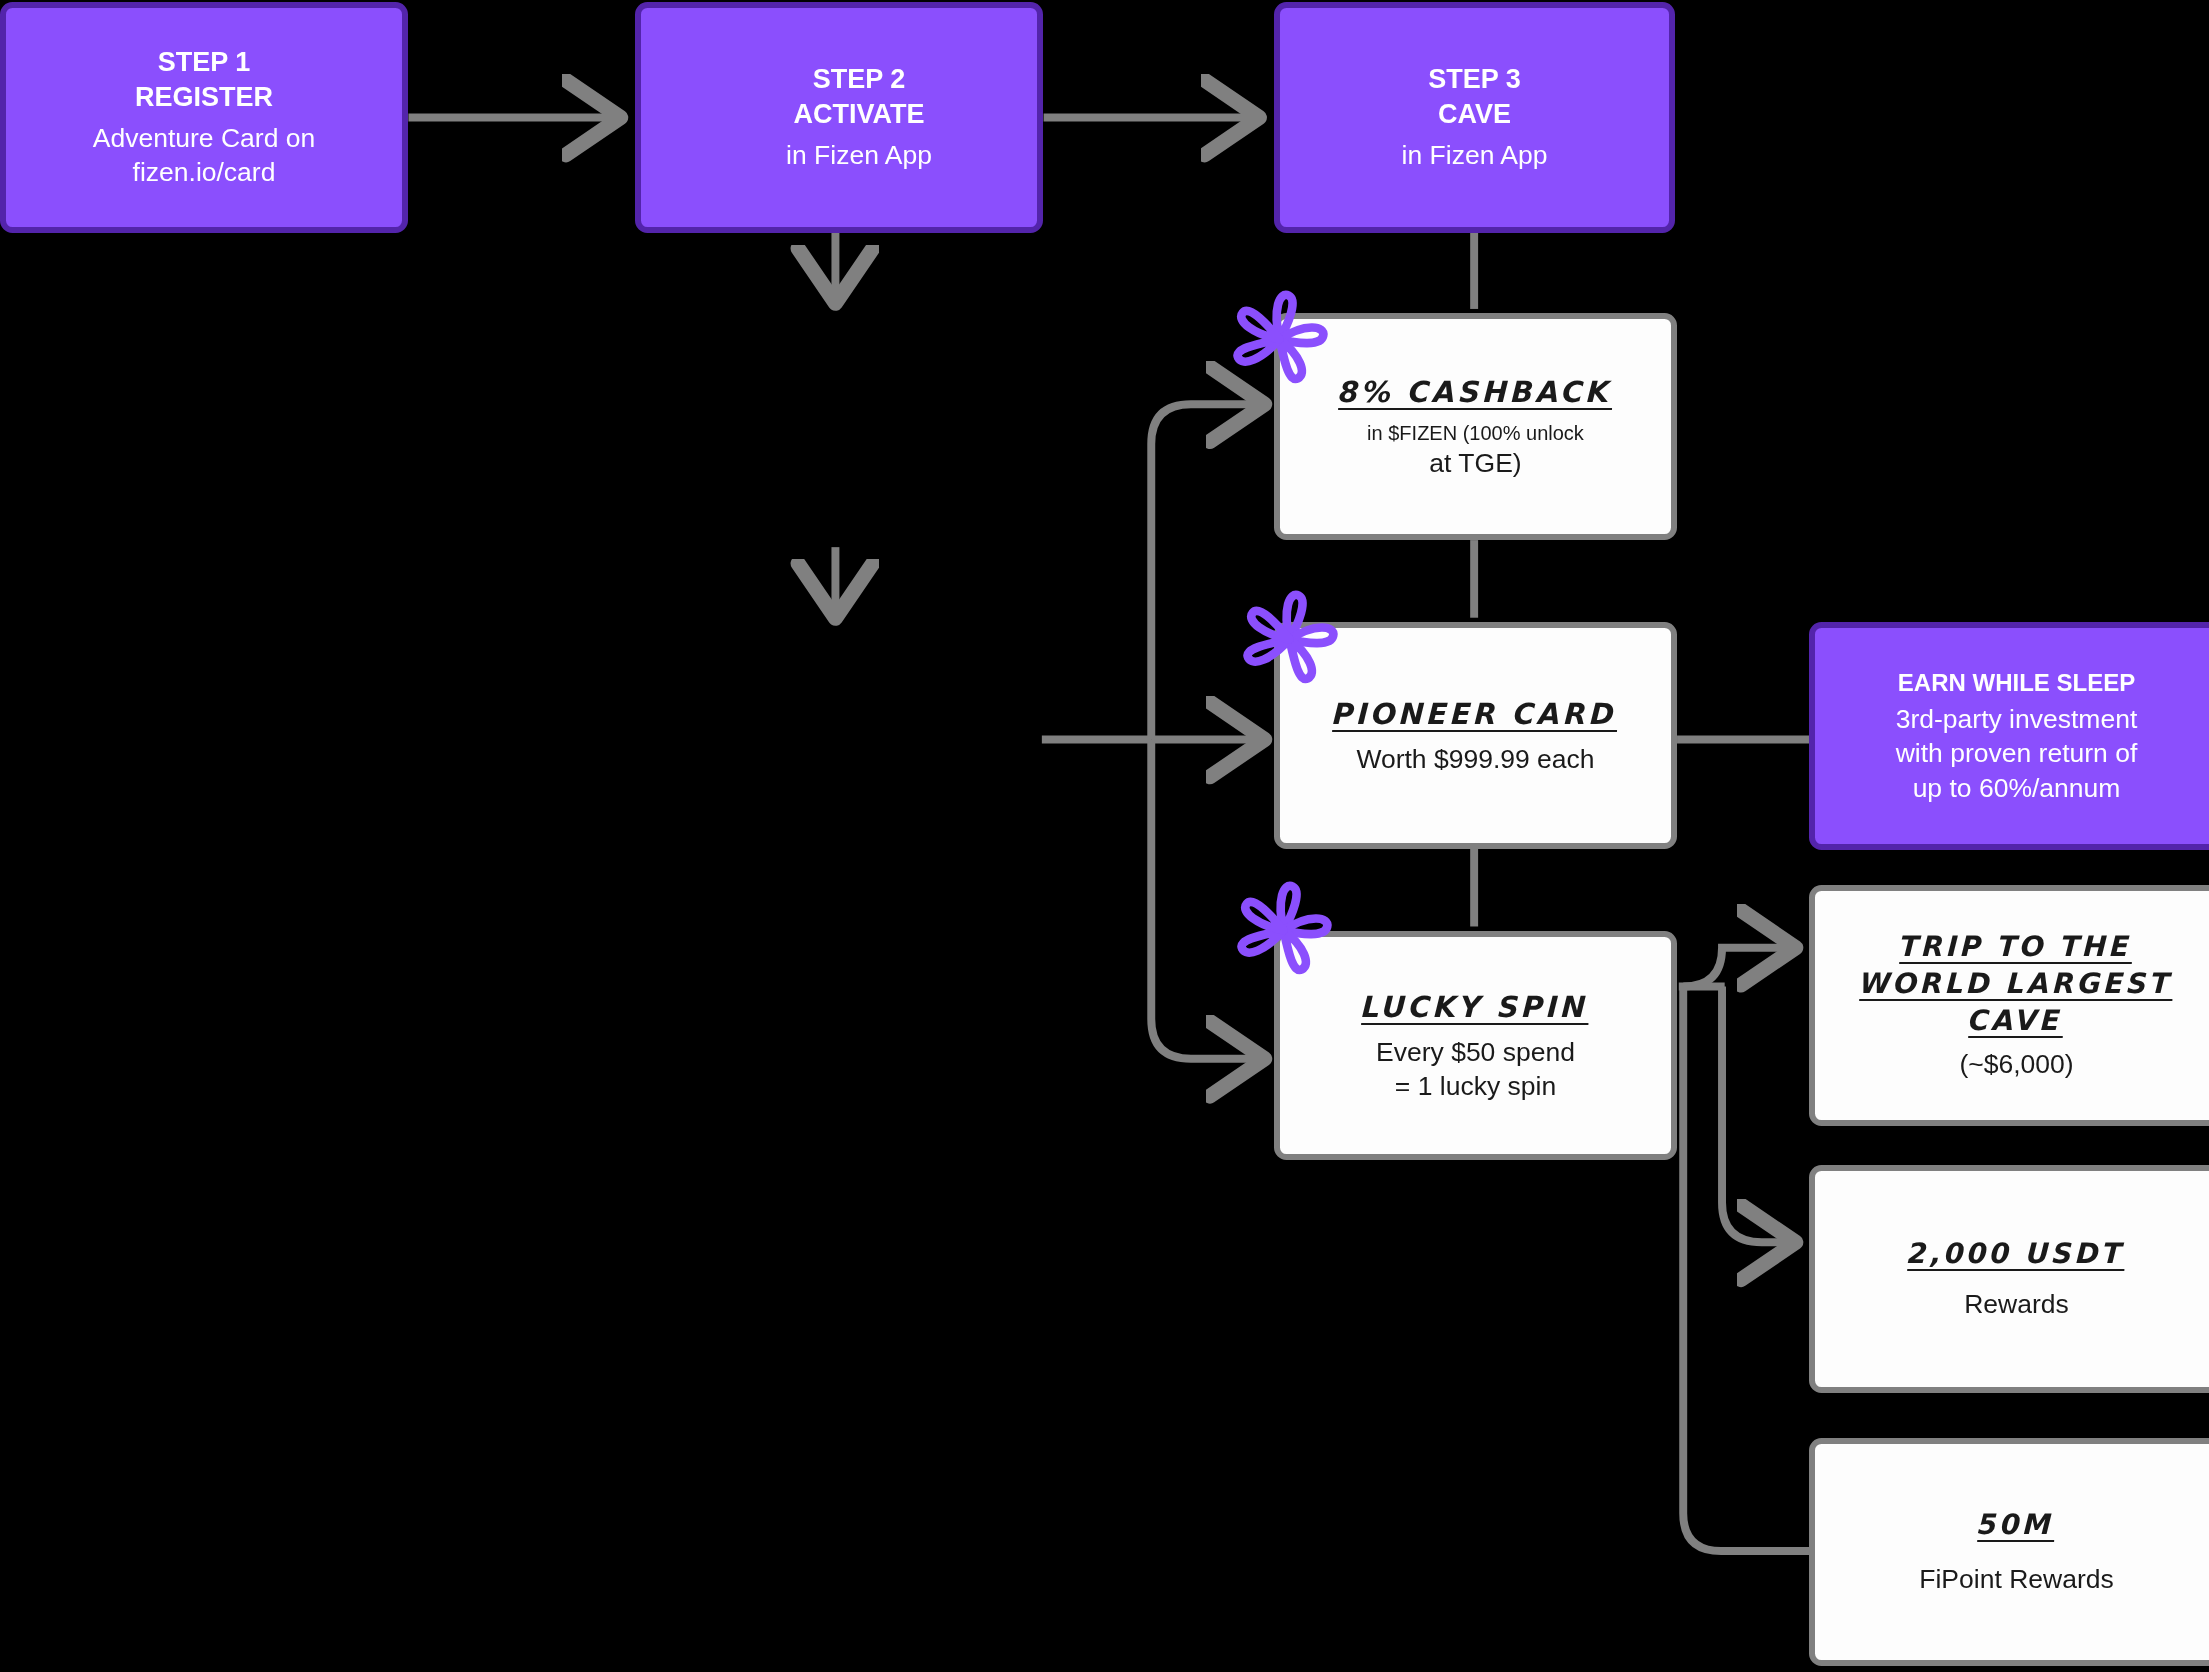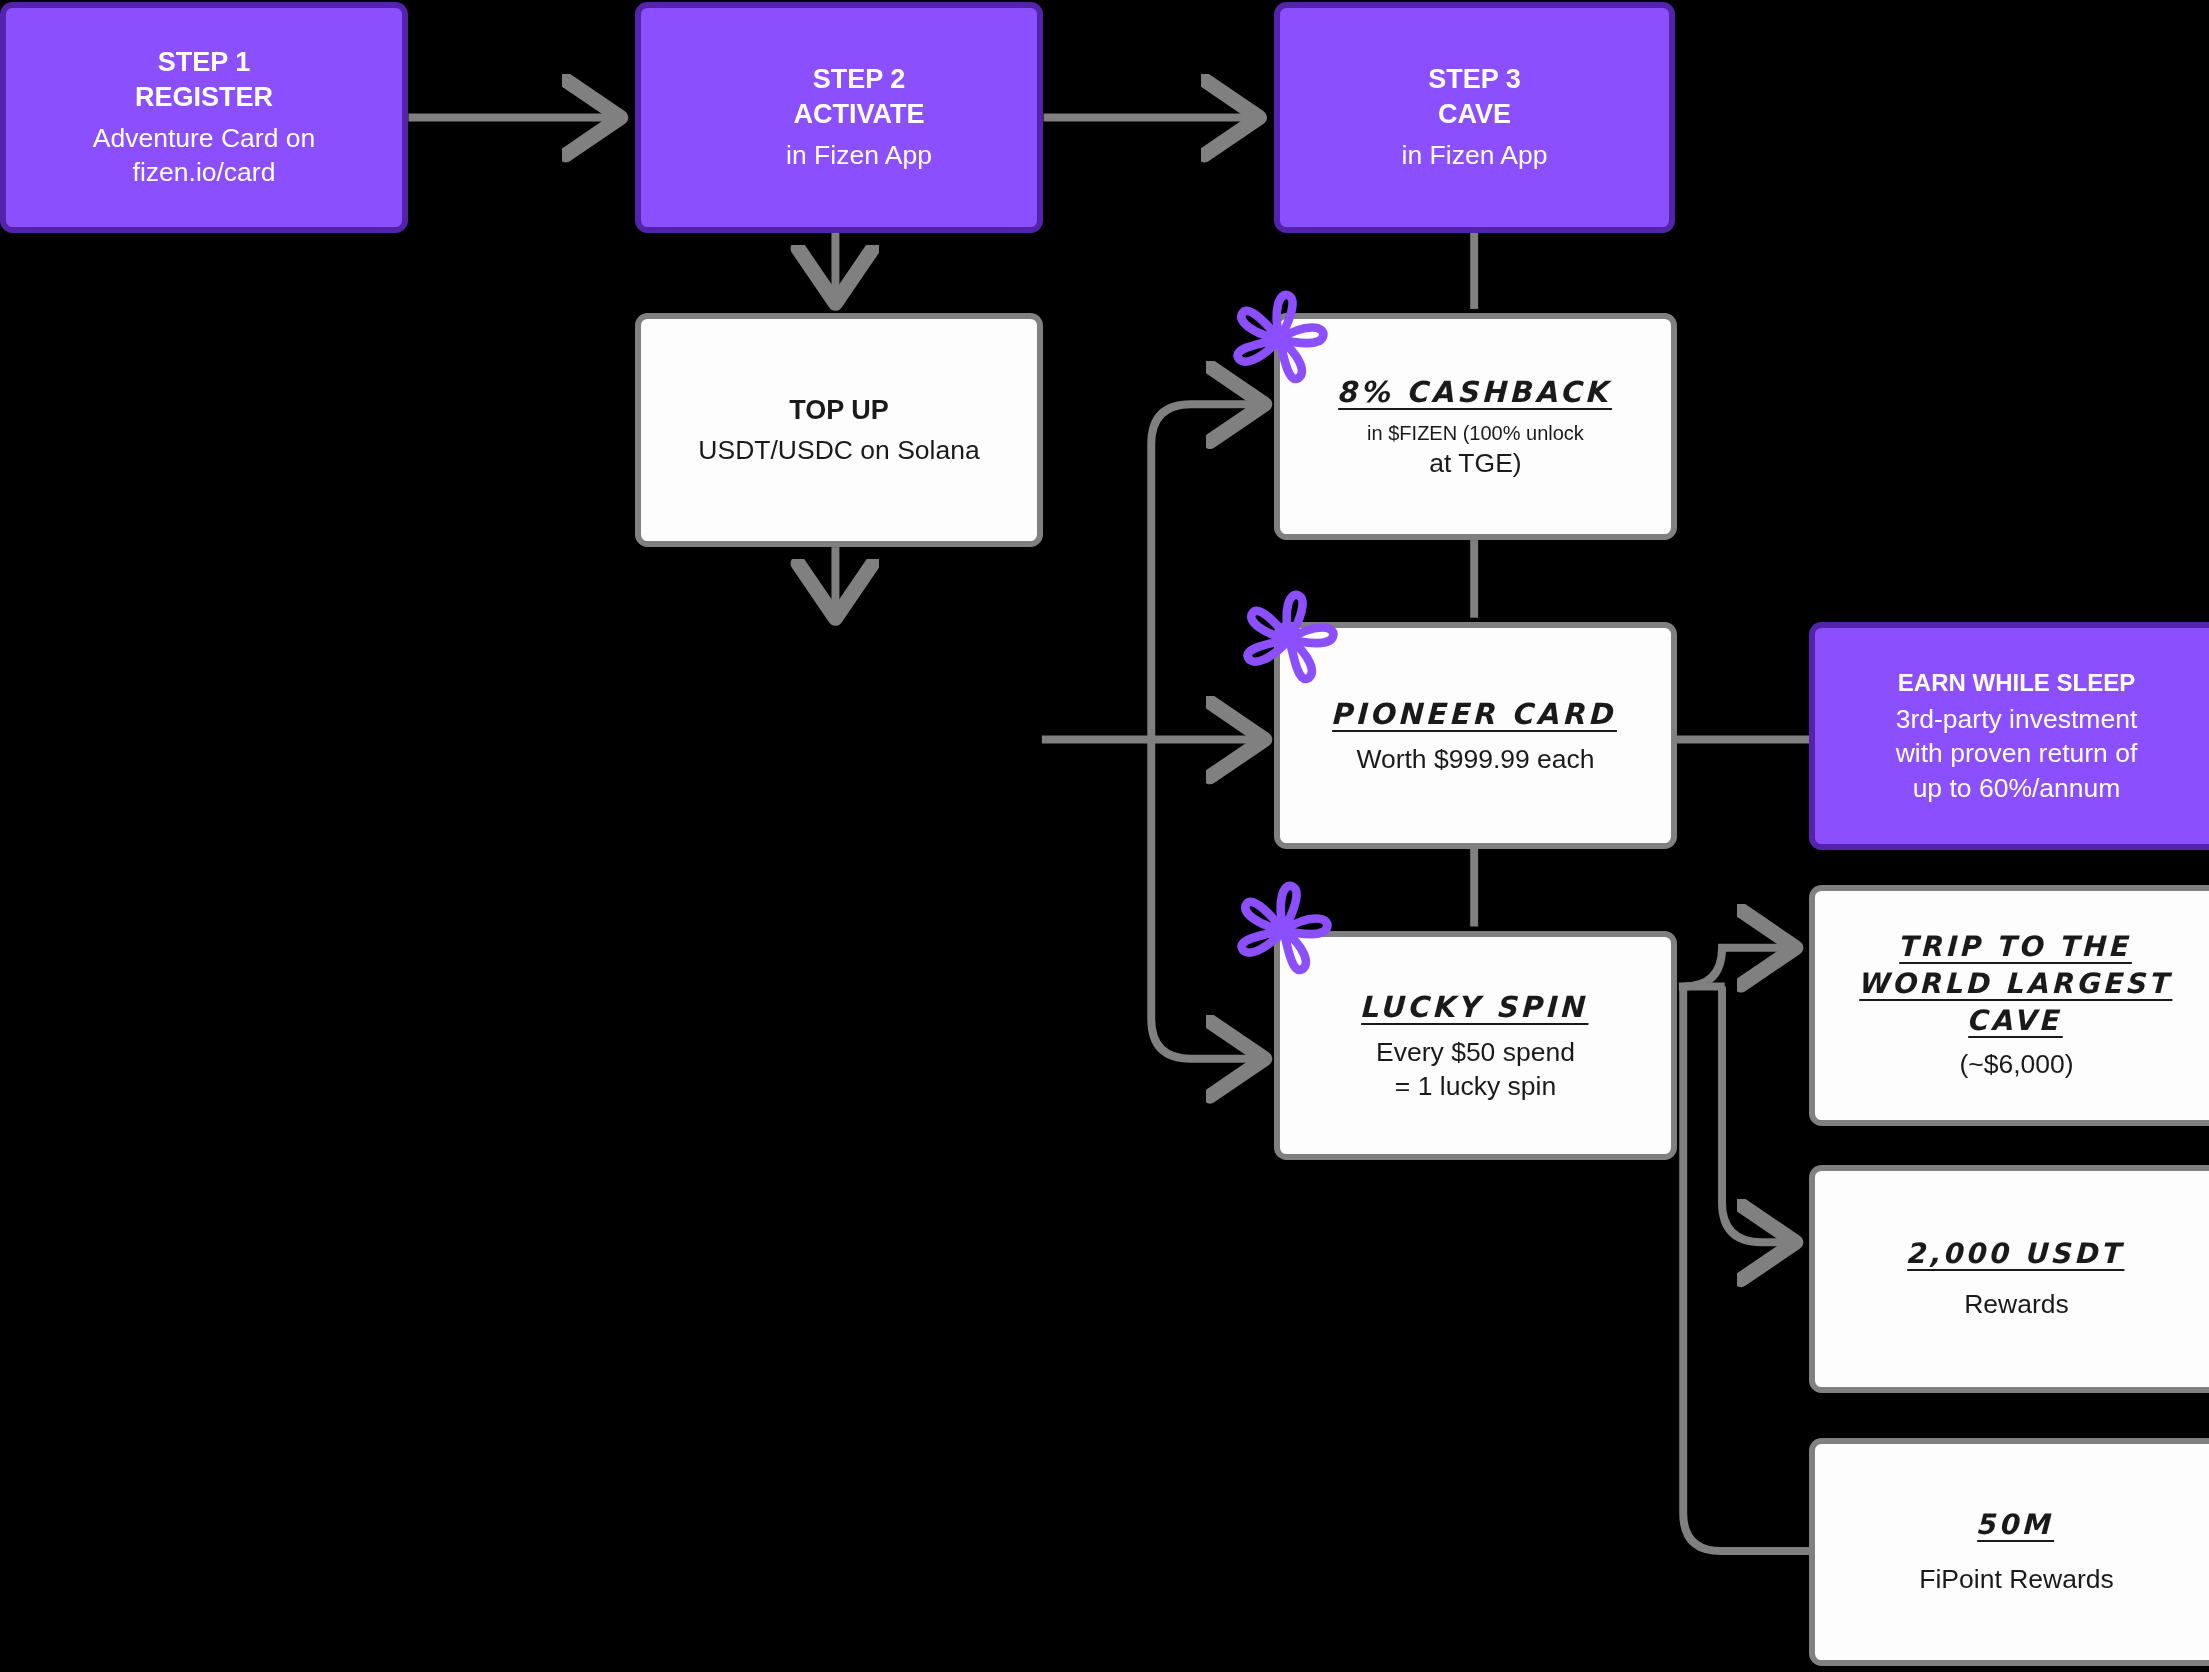--- a/index.html
+++ b/index.html
@@ -97,24 +97,20 @@
     <div class="n-title" style="font-size:27px;">ACTIVATE</div>
     <div class="n-sub" style="font-size:26.5px;margin-top:5.3px;">in Fizen App</div>
   </div>
 
   <div class="node purple" style="left:1274px;top:1.8px;width:401px;height:231px;">
     <div class="n-title" style="font-size:27px;">STEP 3</div>
     <div class="n-title" style="font-size:27px;">CAVE</div>
     <div class="n-sub" style="font-size:26.5px;margin-top:5.3px;">in Fizen App</div>
   </div>
 
-  <div class="node white" style="left:635px;top:313px;width:408px;height:234px;">
-    <div class="n-title" style="font-size:27px;">TOP UP</div>
-    <div class="n-sub" style="font-size:26.5px;margin-top:5.3px;">USDT/USDC on Solana</div>
-  </div>
 
 
   <div class="node white" style="left:1274px;top:313px;width:403px;height:227px;">
     <div class="hand" style="font-size:29px;">8% CASHBACK</div>
     <div class="n-sub" style="font-size:20px;margin-top:8.8px;">in $FIZEN (100% unlock</div>
     <div class="n-sub" style="font-size:26.5px;">at TGE)</div>
   </div>
 
   <div class="node white" style="left:1274px;top:622px;width:403px;height:227px;">
     <div class="hand" style="font-size:29px;">PIONEER CARD</div>

